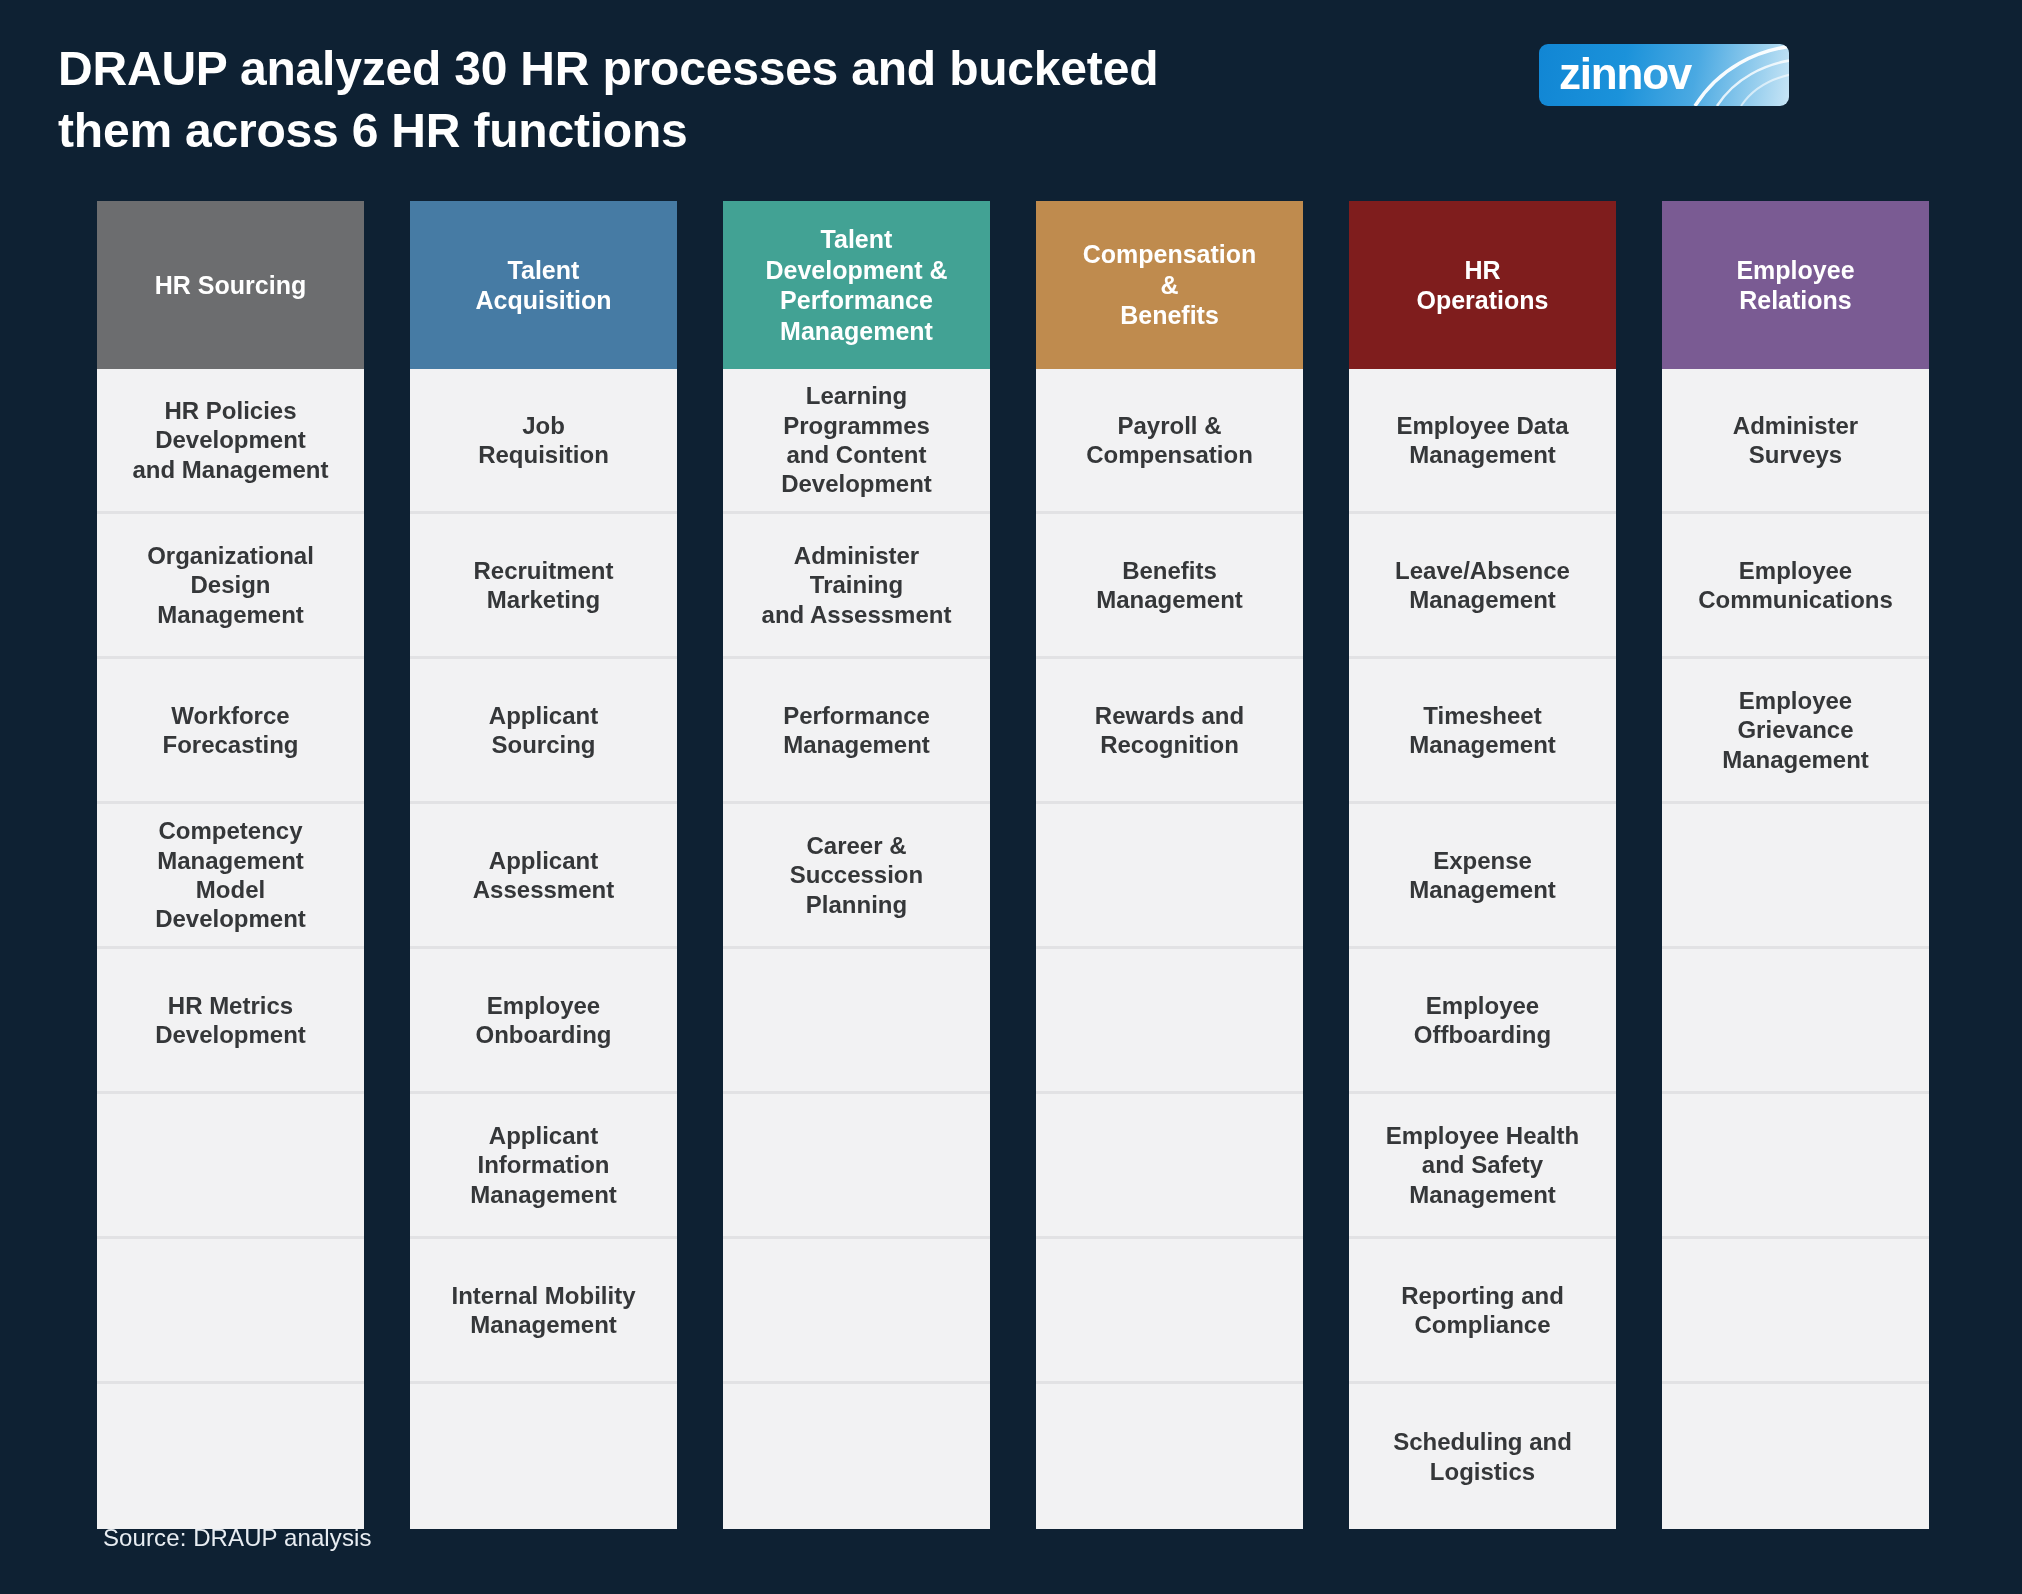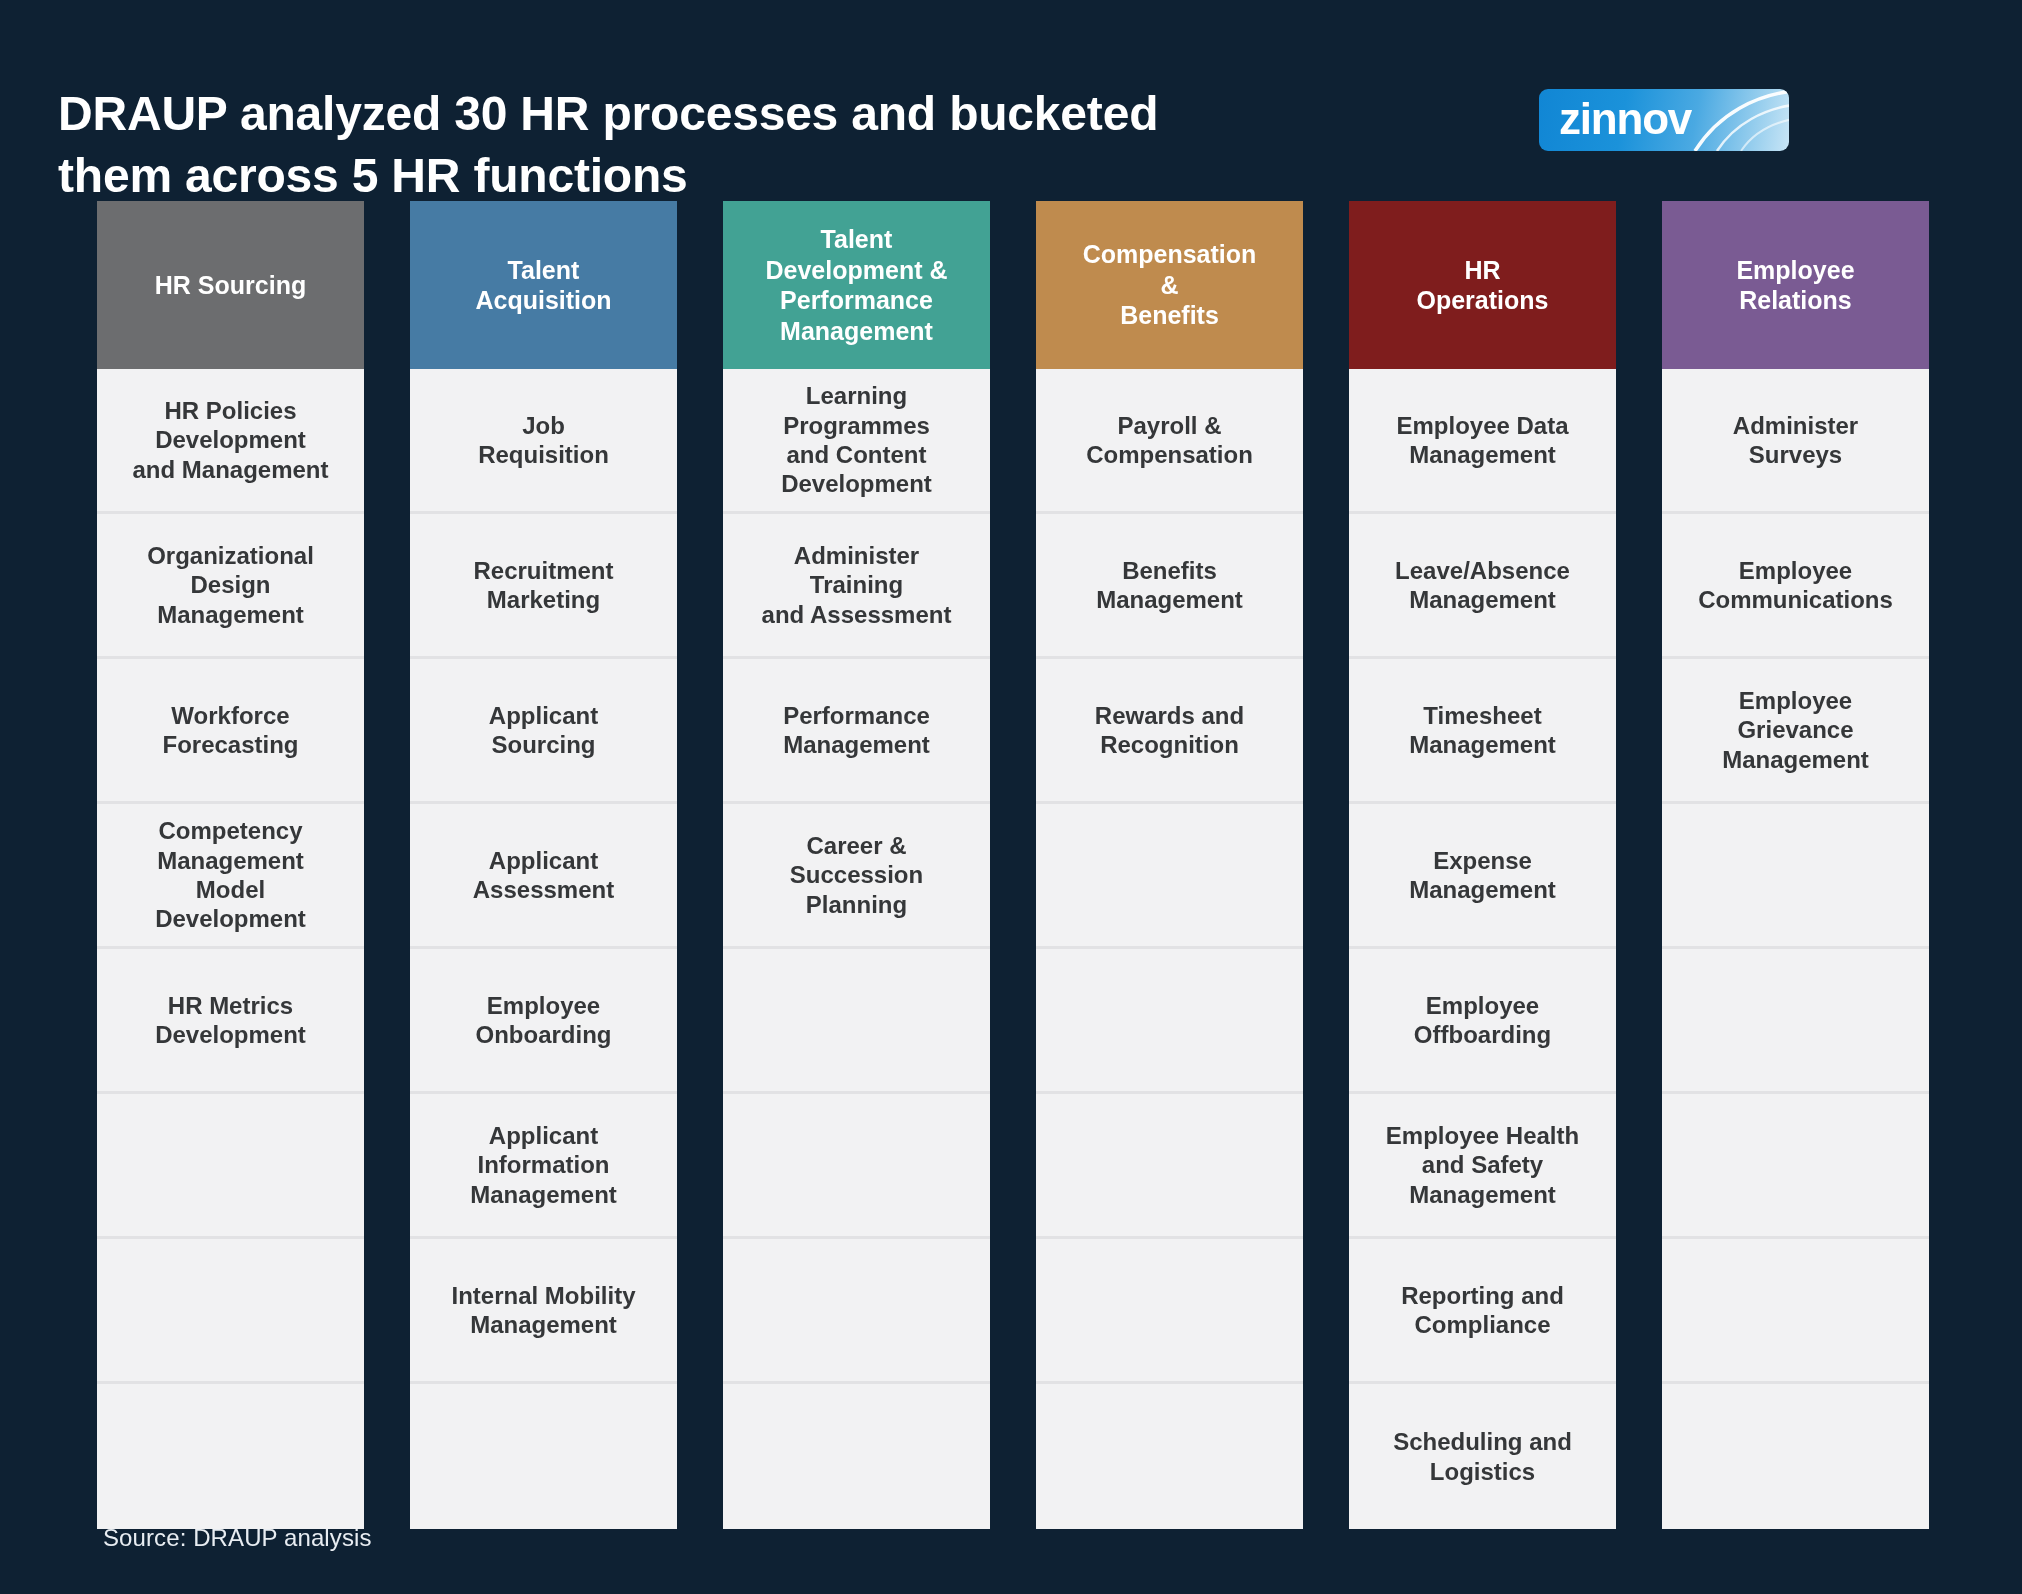--- a/index.html
+++ b/index.html
@@ -18,21 +18,20 @@
     height: 1594px;
     background: #0e2133;
   }
 
   
   .header {
     position: absolute;
     top: 0; left: 0;
     width: 1867px;
     height: 190px;
-    margin-top: 45px;
   }
 
   .page-title {
     position: absolute;
     left: 58px;
     top: 38px;
     width: 1420px;
     color: #ffffff;
     font-size: 48px;
     font-weight: bold;
@@ -137,21 +136,21 @@
   }
 </style>
 </head>
 <body>
 
 <div id="page">
 
   <div class="header">
     <div class="page-title">
       <div>DRAUP analyzed 30 HR processes and bucketed</div>
-      <div>them across 5 HR functions</div>
+      <div>them across 6 HR functions</div>
     </div>
 
     <div class="logo">
       <span class="logo-text">zinnov</span>
       <svg class="logo-swoosh" viewBox="0 0 132 62" preserveAspectRatio="none">
         <path d="M132 2 C 96 6, 58 24, 34 62" stroke="#ffffff" stroke-width="3.5" fill="none" opacity="0.95"></path>
         <path d="M132 16 C 104 20, 74 34, 56 62" stroke="#ffffff" stroke-width="2.5" fill="none" opacity="0.8"></path>
         <path d="M132 30 C 112 34, 92 44, 80 62" stroke="#ffffff" stroke-width="2" fill="none" opacity="0.6"></path>
       </svg>
     </div>

